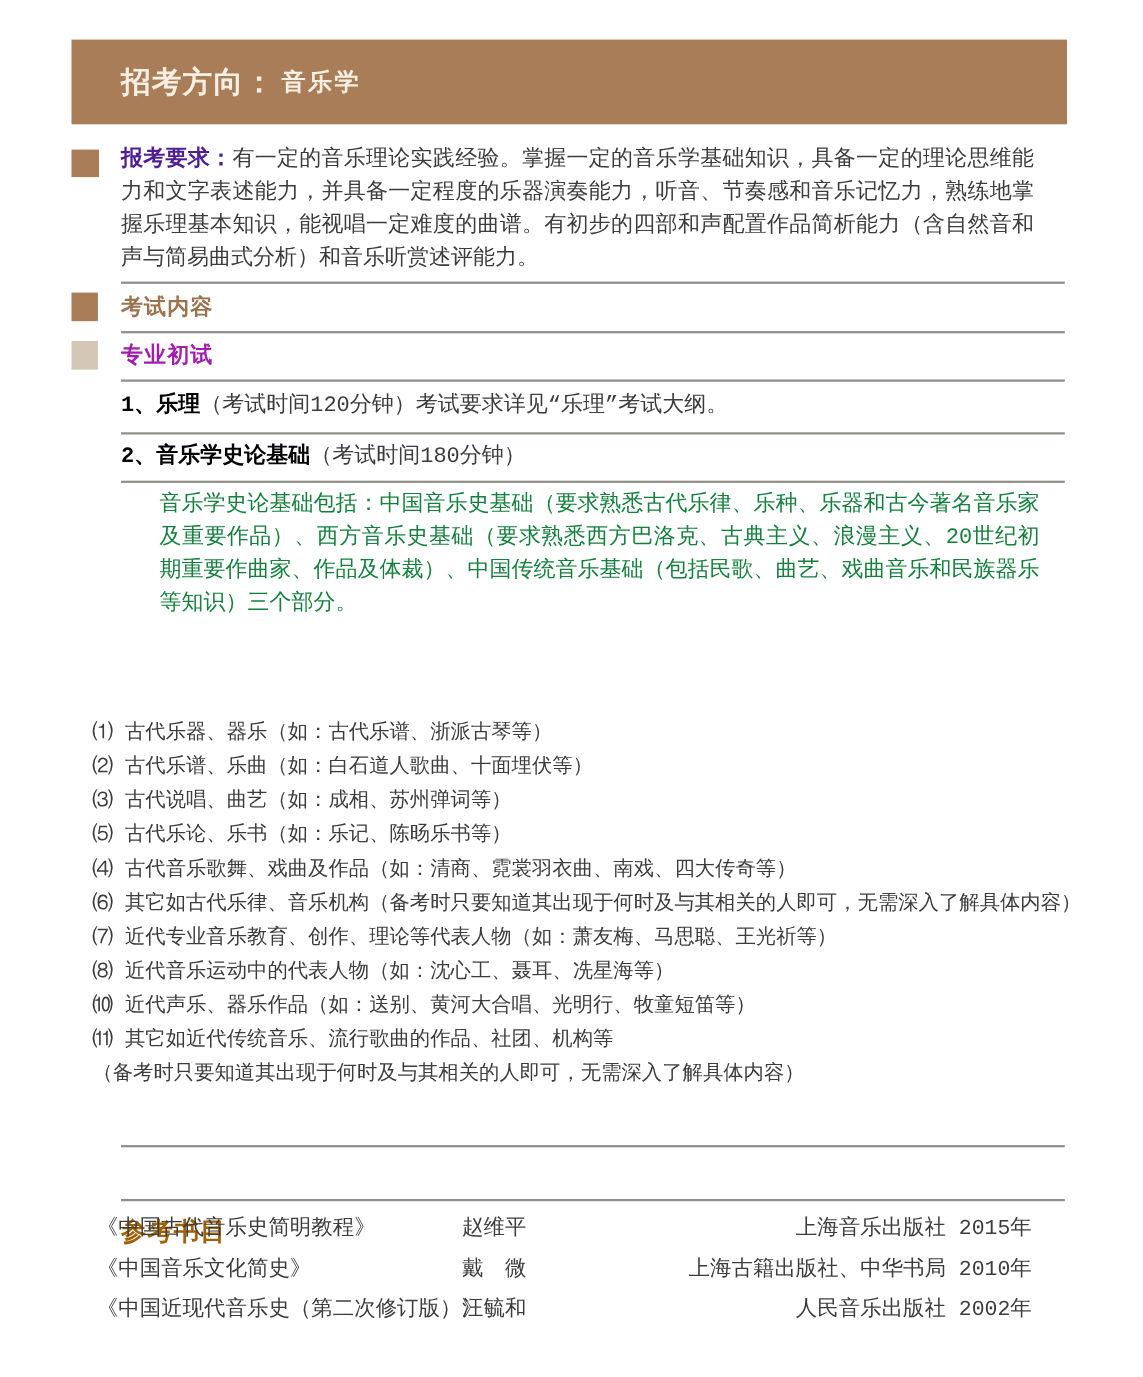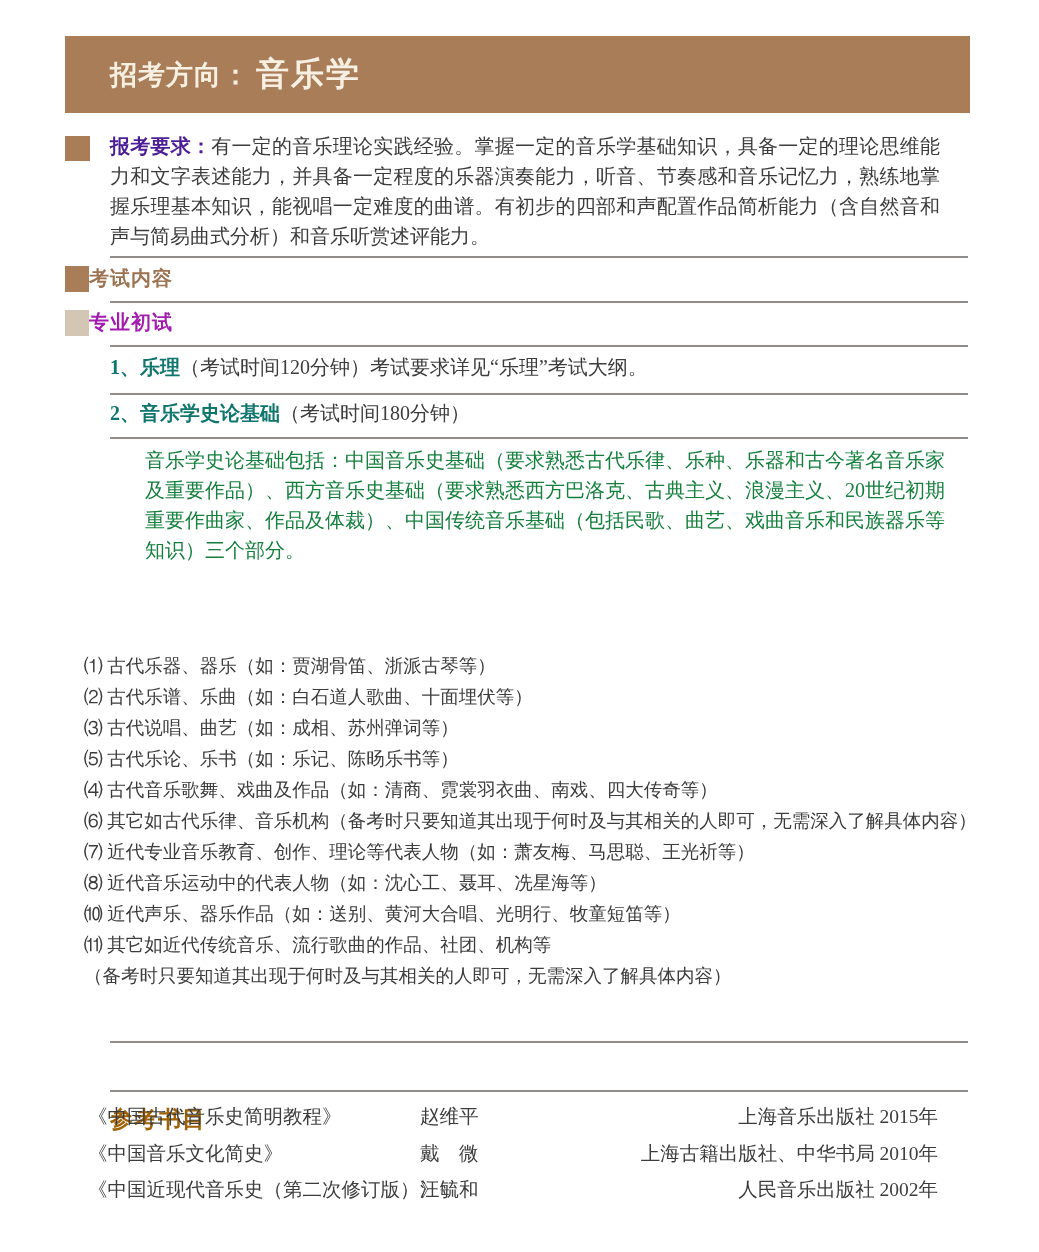--- a/index.html
+++ b/index.html
@@ -1,56 +1,56 @@
 <!DOCTYPE html>
 <html><head>
 <meta charset="utf-8">
 <style>
   html,body{margin:0;padding:0;background:#ffffff;}
   .page{
     position:relative;
     width:1037px;height:1252px;
     background:#ffffff;
-    font-family:Liberation Serif, serif;
+    font-family:Liberation Mono, monospace;
     color:#3c3c3c;
     overflow:hidden;
   }
   
   .banner{
     position:absolute;left:65px;top:36px;width:905px;height:77px;
     background:#a87d58;
     display:flex;align-items:center;
     padding-left:45px;box-sizing:border-box;
     color:#f6efe2;
   }
   .banner .prefix{font-size:27px;font-weight:bold;letter-spacing:1px;}
-  .banner .title{font-size:33px;font-weight:bold;margin-left:6px;letter-spacing:2px;}
+  .banner .title{font-size:22px;font-weight:bold;margin-left:6px;letter-spacing:2px;}
 
   
   .req{position:absolute;left:65px;top:131px;width:875px;display:flex;}
   .marker{width:25px;height:25px;background:#a87d58;flex:none;}
   .marker.light{background:#d4c6b5;}
   .req .marker{margin-top:5px;}
   .req .text{
     margin-left:20px;width:830px;
     font-size:20px;line-height:30px;text-align:justify;
     color:#3c3c3c;
   }
   .req .label{color:#4c1d95;font-weight:bold;}
 
   .divider{position:absolute;left:110px;width:858px;height:2px;background:rgba(100,96,92,.72);}
 
   .section-row{position:absolute;left:65px;display:flex;align-items:center;}
   .section-row .marker{width:24px;height:26px;}
-  .section-row .h{font-size:20px;font-weight:bold;}
+  .section-row .h{margin-left:21px;font-size:20px;font-weight:bold;}
   .h.brown{color:#9b7351;letter-spacing:1px;}
   .h.dark{color:#a21caf;letter-spacing:1px;}
 
   .subject{position:absolute;left:110px;font-size:20px;white-space:nowrap;}
-  .subject b{font-weight:bold;color:#0f766e;}
+  .subject b{font-weight:bold;color:#000000;}
 
   .desc{
     position:absolute;left:145px;top:445px;width:800px;
     font-size:20px;line-height:30px;text-align:justify;color:#15803d;
   }
 
   .section-banner{
     position:absolute;left:65px;top:568px;width:905px;height:62px;
     background:#ddcaba;
     display:flex;align-items:center;
@@ -114,21 +114,21 @@
   <div class="subject" style="top:400px">
     <b>2、音乐学史论基础</b><span>（考试时间180分钟）</span>
   </div>
 
   <div class="divider" style="top:437px"></div>
 
   <div class="desc">音乐学史论基础包括：中国音乐史基础（要求熟悉古代乐律、乐种、乐器和古今著名音乐家及重要作品）、西方音乐史基础（要求熟悉西方巴洛克、古典主义、浪漫主义、20世纪初期重要作曲家、作品及体裁）、中国传统音乐基础（包括民歌、曲艺、戏曲音乐和民族器乐等知识）三个部分。</div>
 
 
   <div class="topics">
-    <div class="topic">⑴ 古代乐器、器乐（如：贾湖骨笛、浙派古琴等）</div>
+    <div class="topic">⑴ 古代乐器、器乐（如：古代乐谱、浙派古琴等）</div>
     <div class="topic">⑵ 古代乐谱、乐曲（如：白石道人歌曲、十面埋伏等）</div>
     <div class="topic">⑶ 古代说唱、曲艺（如：成相、苏州弹词等）</div>
     <div class="topic">⑸ 古代乐论、乐书（如：乐记、陈旸乐书等）</div>
     <div class="topic">⑷ 古代音乐歌舞、戏曲及作品（如：清商、霓裳羽衣曲、南戏、四大传奇等）</div>
     <div class="topic">⑹ 其它如古代乐律、音乐机构（备考时只要知道其出现于何时及与其相关的人即可，无需深入了解具体内容）</div>
     <div class="topic">⑺ 近代专业音乐教育、创作、理论等代表人物（如：萧友梅、马思聪、王光祈等）</div>
     <div class="topic">⑻ 近代音乐运动中的代表人物（如：沈心工、聂耳、冼星海等）</div>
     <div class="topic">⑽ 近代声乐、器乐作品（如：送别、黄河大合唱、光明行、牧童短笛等）</div>
     <div class="topic">⑾ 其它如近代传统音乐、流行歌曲的作品、社团、机构等</div>
     <div class="topic">（备考时只要知道其出现于何时及与其相关的人即可，无需深入了解具体内容）</div>

